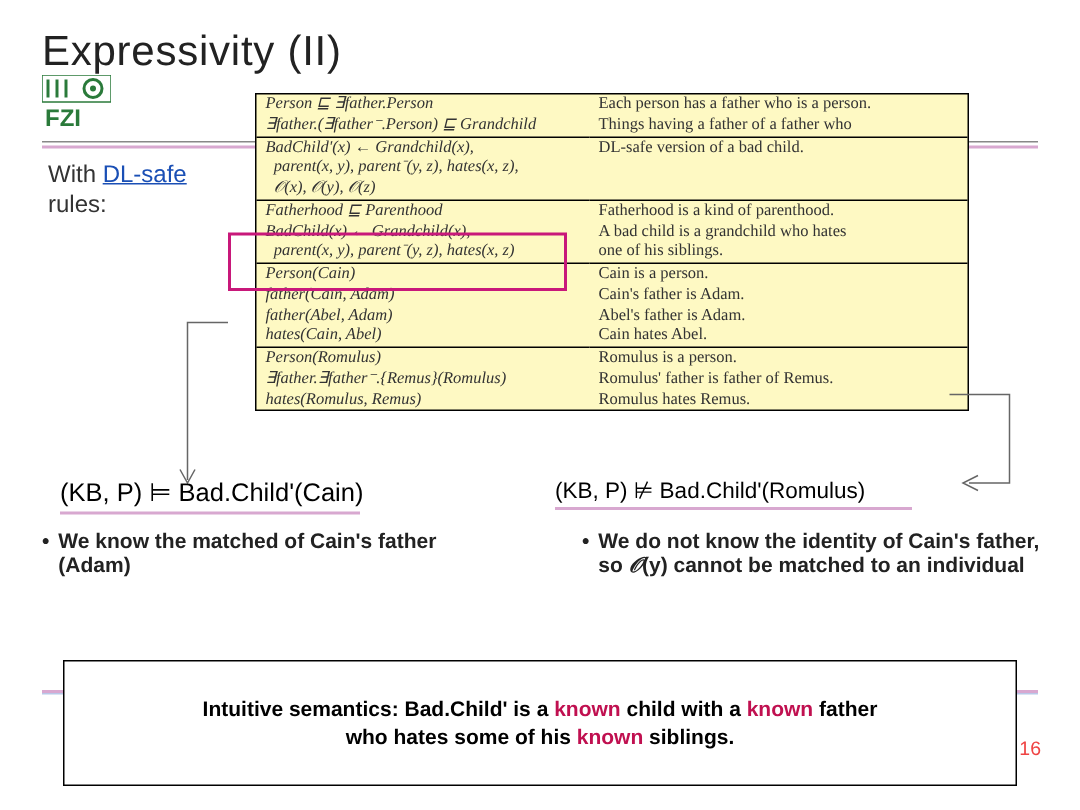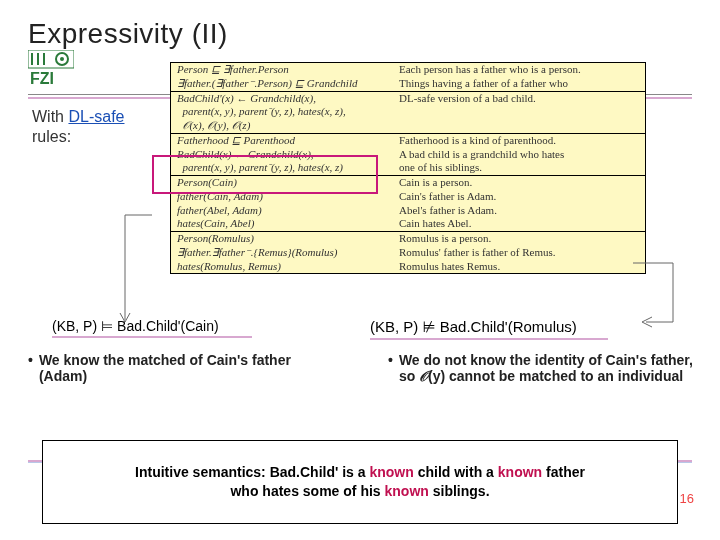--- a/index.html
+++ b/index.html
@@ -15,21 +15,21 @@
   .tbox { position: absolute; left: 152px; top: 62px; border: 1px solid #000; background: #fef9c3; margin-left: 18px; }
   .tbox table { border-collapse: collapse; }
   .tbox td { font-family: Georgia, 'Times New Roman', serif; font-size: 11px; font-style: italic; color: #333; padding: 0 6px; vertical-align: top; line-height: 1.25; }
   .tbox tr { border-bottom: 1px solid #000; }
   .tbox tr:last-child { border-bottom: none; }
   .tbox td.left { width: 222px; }
   .tbox td.right { width: 252px; font-style: normal; }
   .highlight { border: 2px solid #c8187a; position: absolute; left: 152px; top: 155px; width: 226px; height: 39px; pointer-events: none; }
   .arrow { position: absolute; stroke: #666; stroke-width: 1; fill: none; }
   .entail-row { position: absolute; top: 318px; left: 0; width: 720px; display: flex; }
-  .entail-left { width: 50%; padding-left: 52px; font-size: 14px; }
+  .entail-left { width: 50%; padding-left: 40px; font-size: 17px; }
   .entail-right { width: 50%; padding-left: 10px; font-size: 15px; }
   .underline { height: 2px; background: #d8a8d0; margin-top: 2px; }
   .bullets { position: absolute; top: 352px; left: 0; width: 720px; display: flex; font-size: 14px; font-weight: bold; color: #222; }
   .bullets .col { width: 50%; padding: 0 20px 0 28px; display: flex; }
   .bullets .dot { margin-right: 6px; }
   .calO { font-family: 'Brush Script MT', cursive; font-style: italic; }
   .summary { position: absolute; left: 42px; top: 440px; width: 636px; border: 1px solid #000; background: #fff; text-align: center; font-size: 14px; font-weight: bold; padding: 22px 10px; line-height: 1.35; }
   .known { color: #c01050; }
   .footer-line { position: absolute; left: 28px; top: 460px; width: 664px; border-top: 2px solid #d8a8d0; }
   .footer-fade { position: absolute; left: 28px; top: 462px; width: 664px; border-top: 1px solid #b8c8e8; }

